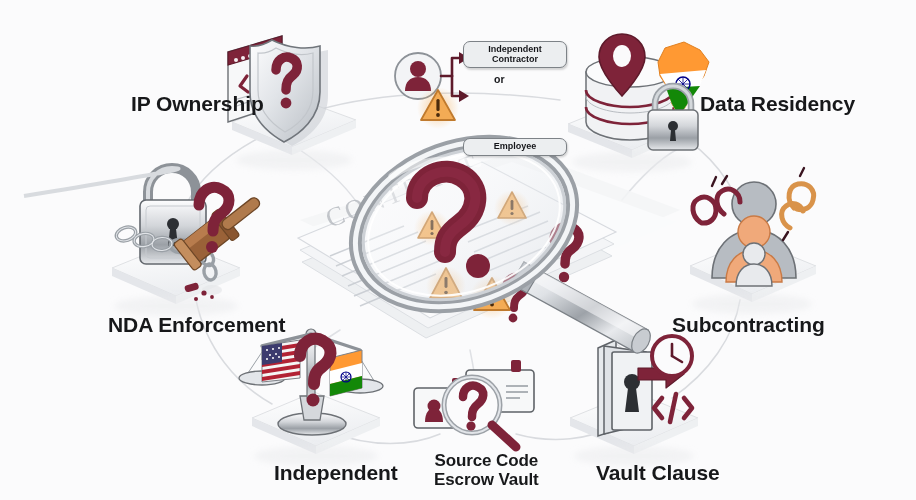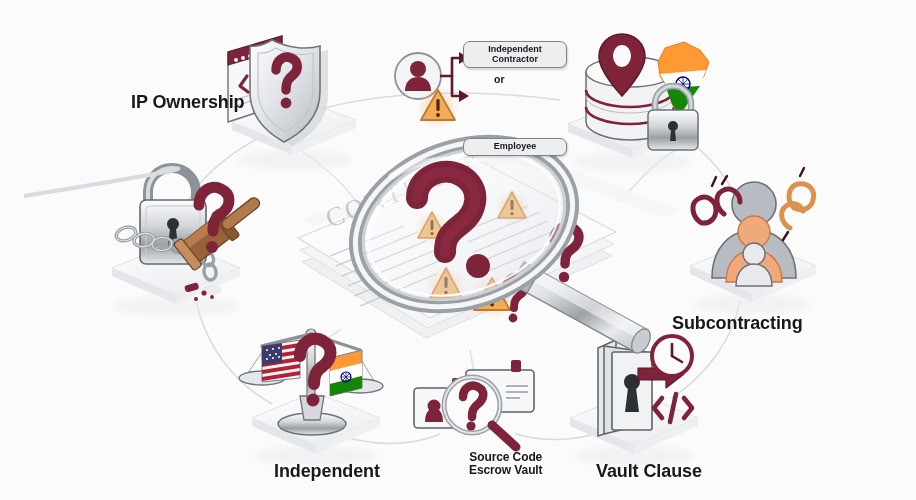--- a/index.html
+++ b/index.html
@@ -15,22 +15,22 @@
   .node-label{
     position:absolute;
     font-family:"Liberation Sans", sans-serif;
     font-weight:bold;
     color:#17181a;
     white-space:pre;
     line-height:1.12;
     letter-spacing:-0.1px;
     z-index:40;
   }
-  .lbl-15{font-size:18px;}
-  .lbl-13{font-size:12px;text-align:center;margin-left:35px;}
+  .lbl-15{font-size:21px;}
+  .lbl-13{font-size:17px;text-align:center;}
   .chip{
     position:absolute;z-index:45;
     background:#eceef0;
     border:1.4px solid #7d8287;
     border-radius:7px;
     font-size:9px;font-weight:bold;color:#15161a;
     text-align:center;line-height:1.08;
     padding:3px 20px;
     box-shadow:1px 1.5px 2px rgba(0,0,0,.16);
     font-family:"Liberation Sans", sans-serif;
@@ -521,21 +521,23 @@
         <path d="M438,90 L455,120 L421,120 Z" fill="#f3ab55" stroke="#c07a2d" stroke-width="1.8" stroke-linejoin="round"></path>
         <rect x="436.4" y="99" width="3.2" height="12" rx="1.5" fill="#4a2a0c"></rect>
         <circle cx="438" cy="115" r="1.9" fill="#4a2a0c"></circle>
       </g>
     </g>
 
   </svg>
 
   <div class="node-label lbl-15" style="left:131px;top:92px;">IP Ownership</div>
 
-
+  <div class="node-label lbl-15" style="left:700px;top:92px;">Data Residency</div>
+
+  <div class="node-label lbl-15" style="left:108px;top:313px;">NDA Enforcement</div>
 
   <div class="node-label lbl-15" style="left:672px;top:313px;">Subcontracting</div>
 
   <div class="node-label lbl-15" style="left:274px;top:461px;">Independent</div>
 
   <div class="node-label lbl-13" style="left:434px;top:451px;">Source Code
 Escrow Vault</div>
 
   <div class="node-label lbl-15" style="left:596px;top:461px;">Vault Clause</div>
 

